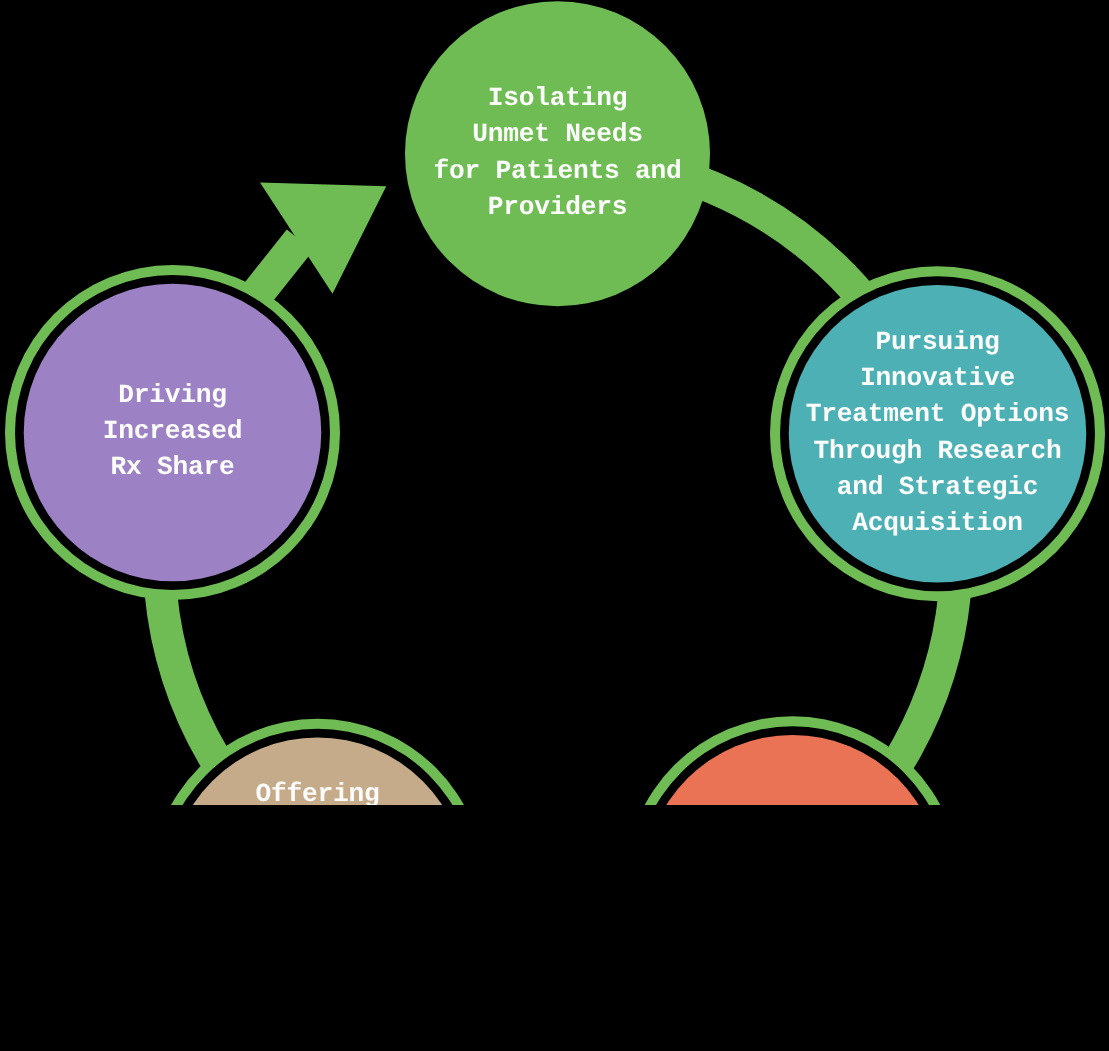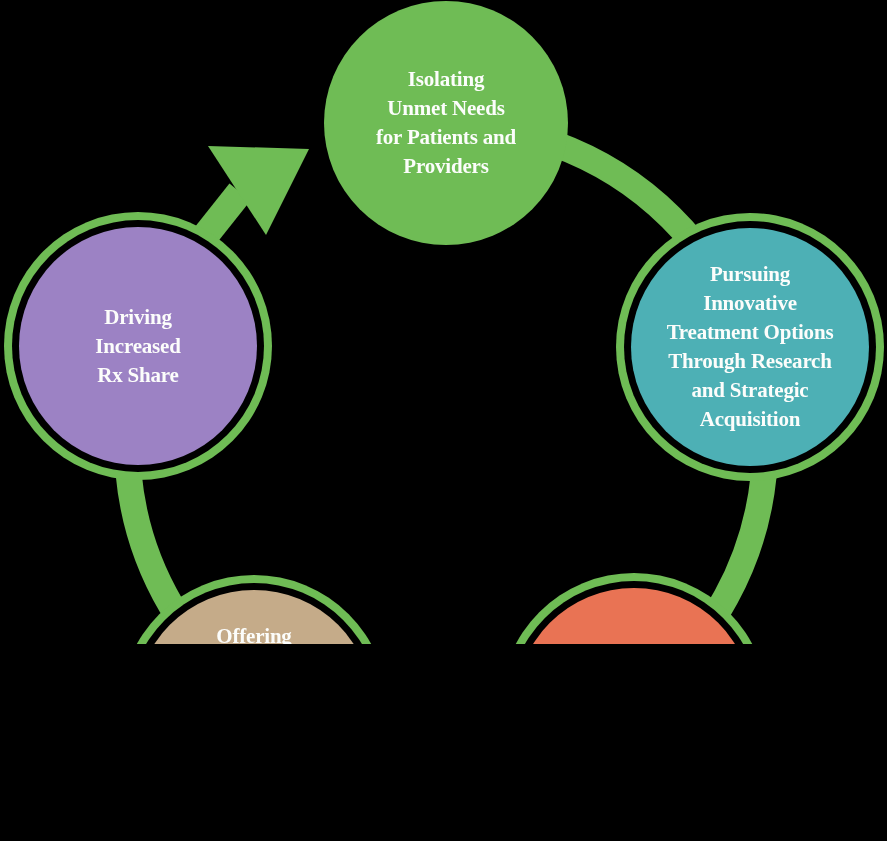--- a/index.html
+++ b/index.html
@@ -2,21 +2,21 @@
 <html><head>
 <meta charset="utf-8">
 <style>
   html, body { margin: 0; padding: 0; background: #000; }
   .stage {
     position: relative;
     width: 887px;
     height: 644px;
     background: #000;
     overflow: hidden;
-    font-family: Liberation Serif, serif;
+    font-family: Liberation Mono, monospace;
   }
   .stage svg { position: absolute; left: 0; top: 0; }
   .node-label {
     position: absolute;
     transform: translate(-50%, -50%);
     width: 300px;
     text-align: center;
     white-space: pre-line;
     color: #fcfdfb;
     font-weight: bold;

